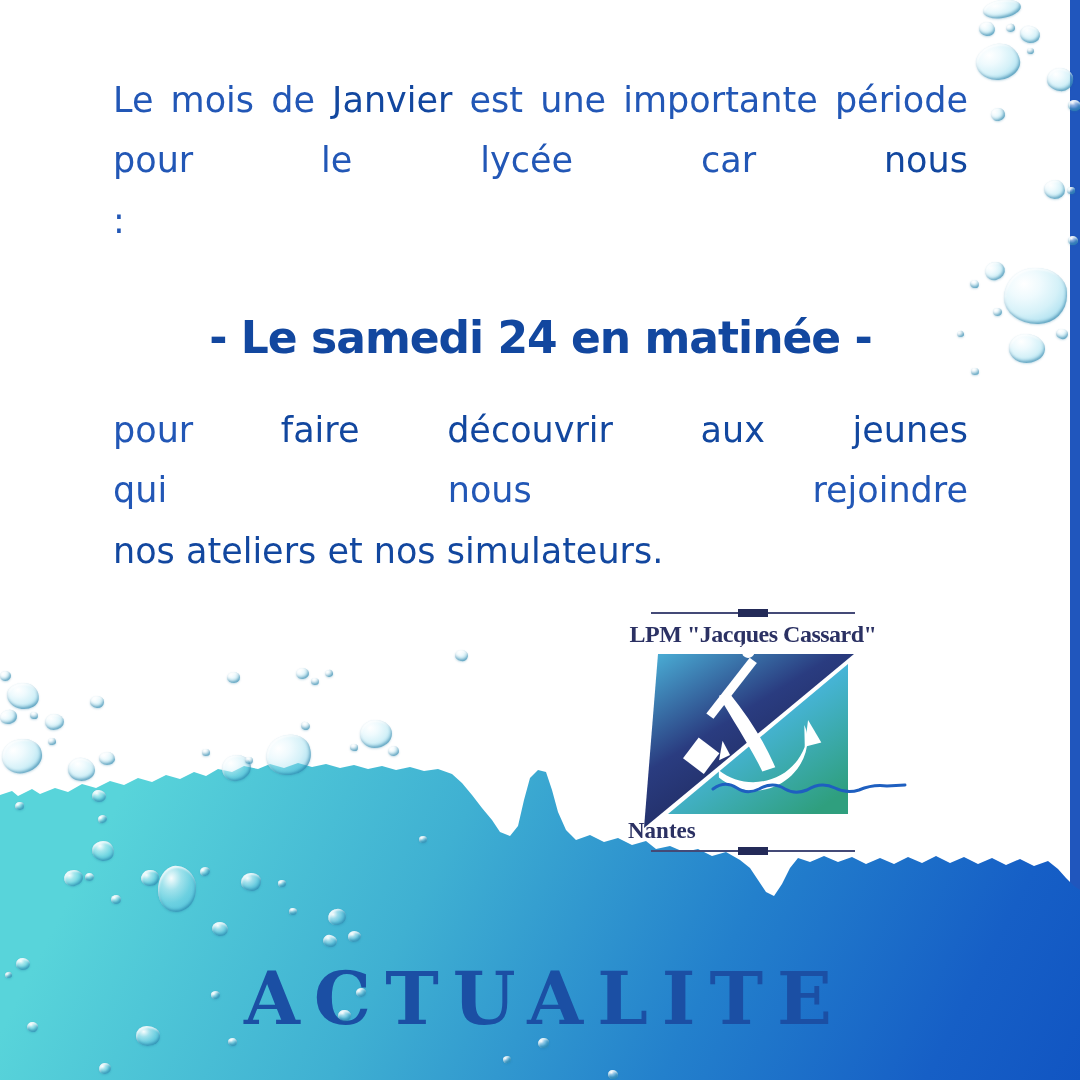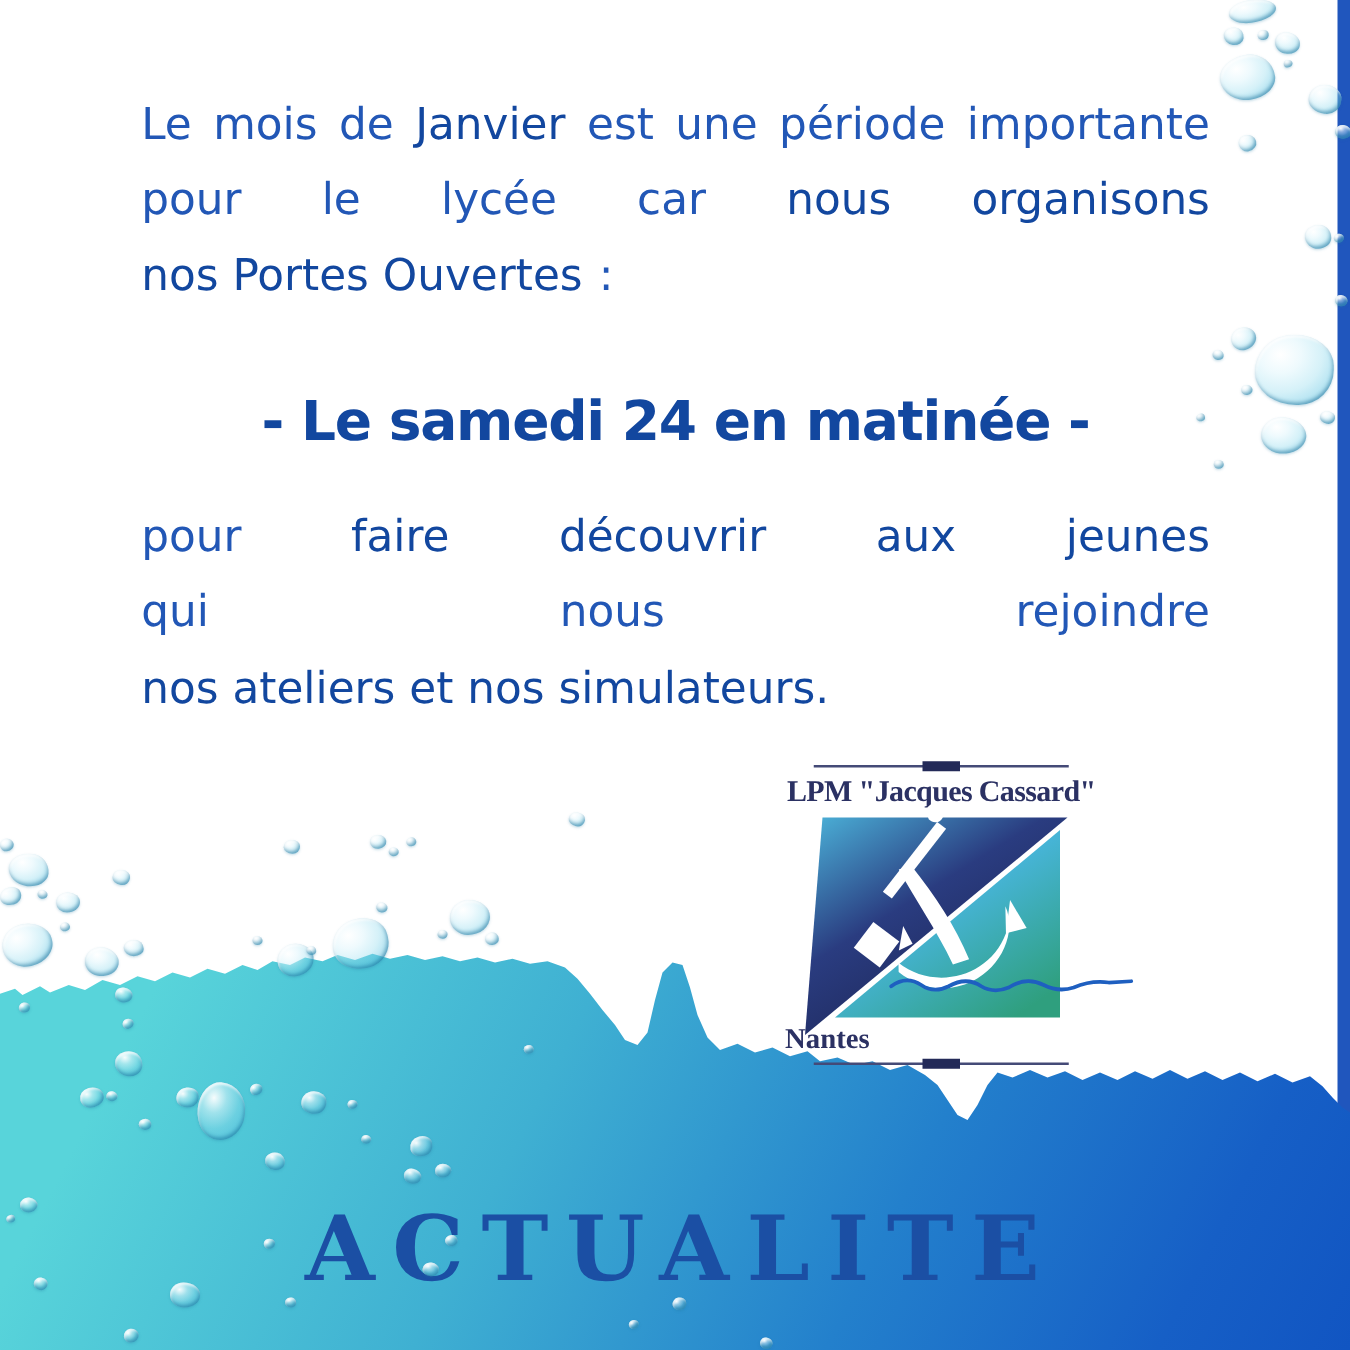--- a/index.html
+++ b/index.html
@@ -83,33 +83,31 @@
   </svg>
 
   <div class="textblock para" id="para1">
       <div class="line j">
         <span class="w">Le</span>
         <span class="w">mois</span>
         <span class="w">de</span>
         <span class="w b">Janvier</span>
         <span class="w">est</span>
         <span class="w">une</span>
+        <span class="w">importante</span>
         <span class="w">période</span>
-        <span class="w">importante</span>
       </div>
       <div class="line j">
         <span class="w">pour</span>
         <span class="w">le</span>
         <span class="w">lycée</span>
         <span class="w">car</span>
         <span class="w b">nous</span>
-        <span class="w b">organisons</span>
       </div>
       <div class="line">
-        <span class="w b">nos Portes Ouvertes</span>
         <span class="w">:</span>
       </div>
     </div>
 
   <div class="datewrap">
     <span class="dateline">- Le samedi 24 en matinée -</span>
   </div>
 
   <div class="textblock para p2" id="para2">
       <div class="line j">

